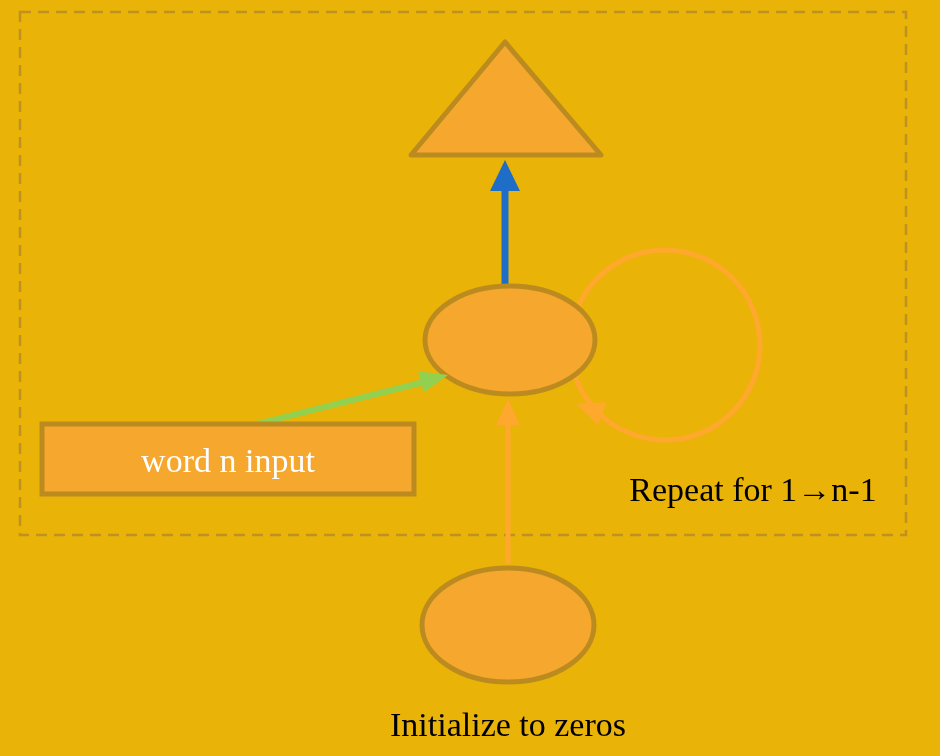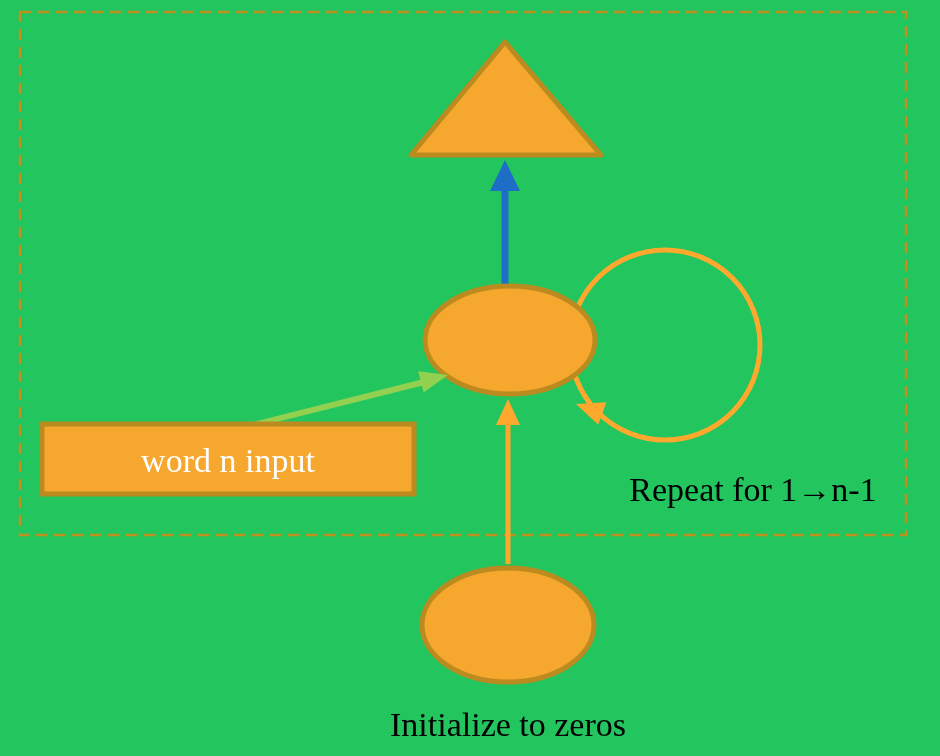--- a/index.html
+++ b/index.html
@@ -4,21 +4,21 @@
 <style>
   html, body {
     margin: 0;
     padding: 0;
     background: #ffffff;
   }
   .stage {
     position: relative;
     width: 940px;
     height: 756px;
-    background: #22c55e;
+    background: #eab308;
     overflow: hidden;
   }
   svg text {
     font-family: "Liberation Serif", "DejaVu Serif", serif;
   }
   .box-label {
     font-size: 34px;
   }
   .caption {
     font-size: 34px;

